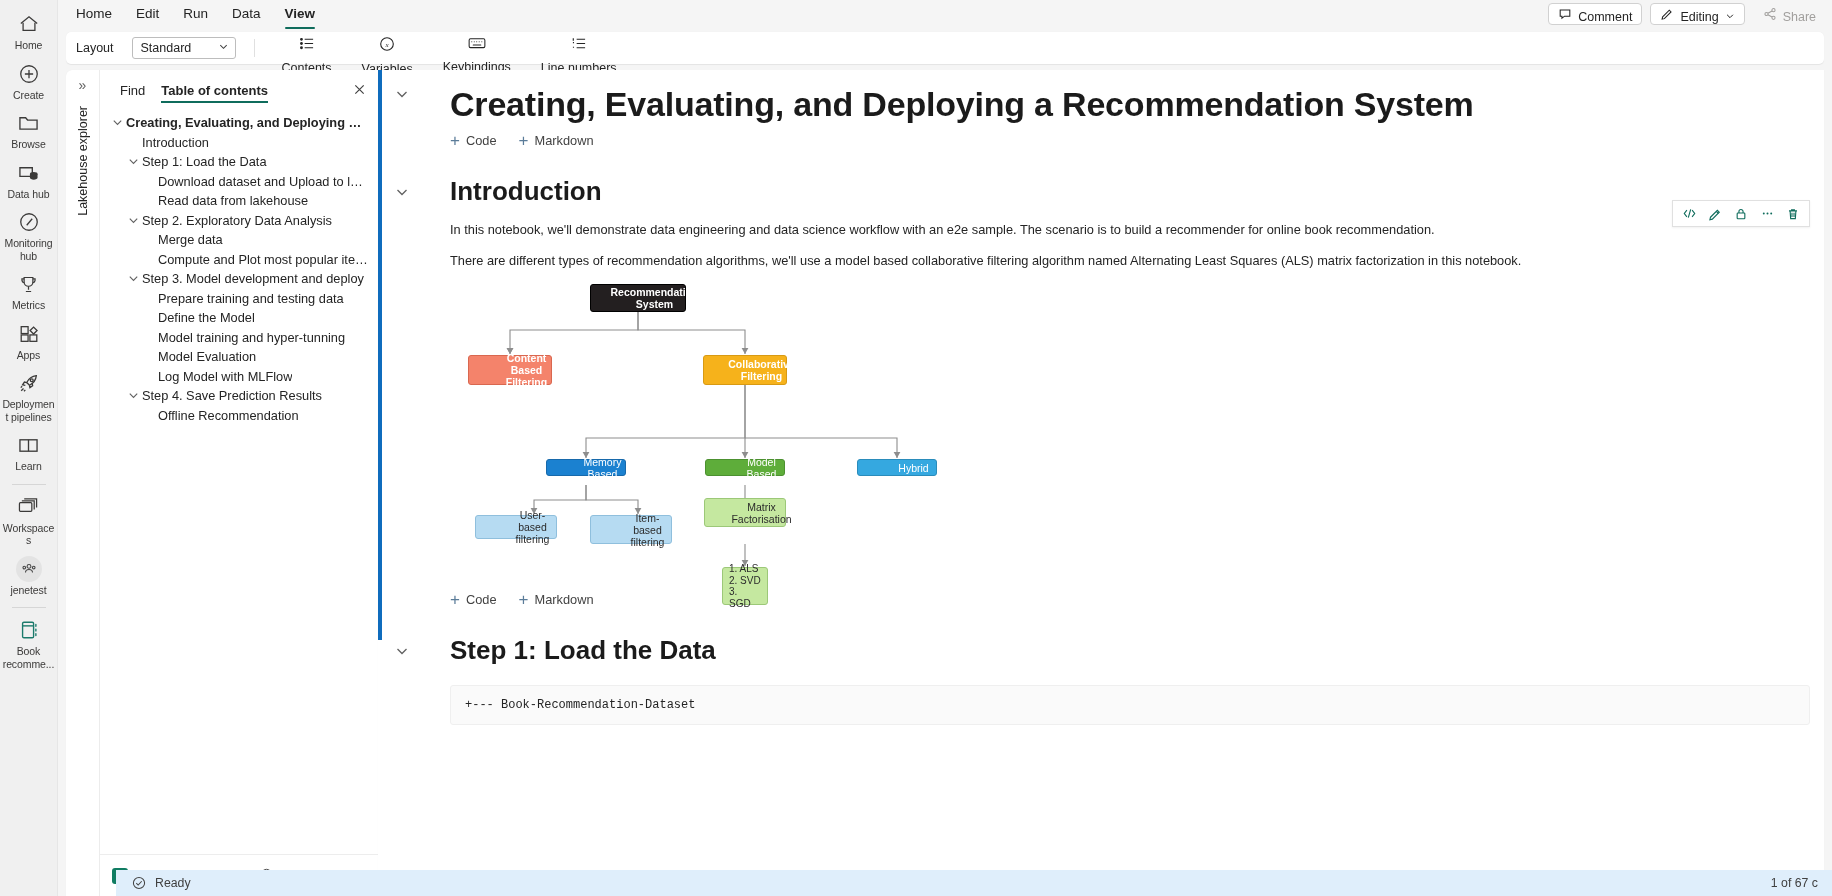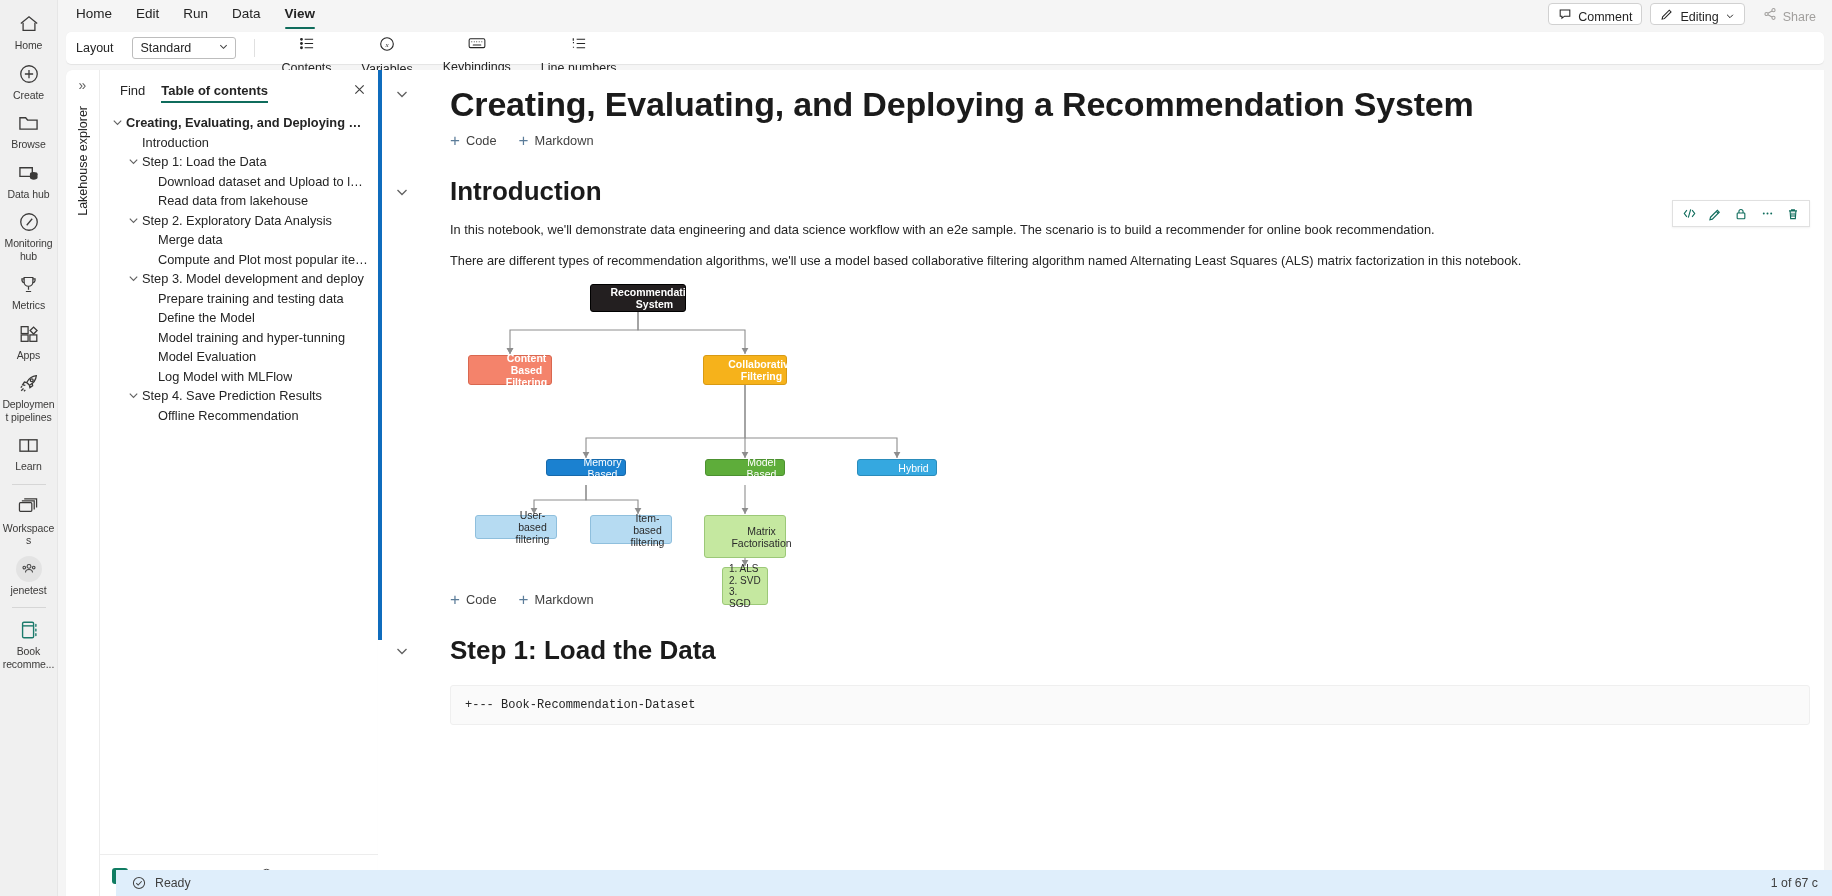--- a/index.html
+++ b/index.html
@@ -697,21 +697,21 @@
               <div class="dnode dn-memory" style="left:96px;top:177px;width:80px;height:17px">Memory Based</div>
 
               <div class="dnode dn-model" style="left:255px;top:177px;width:80px;height:17px">Model Based</div>
 
               <div class="dnode dn-hybrid" style="left:407px;top:177px;width:80px;height:17px">Hybrid</div>
 
               <div class="dnode dn-light" style="left:25px;top:233px;width:82px;height:24px">User-based filtering</div>
 
               <div class="dnode dn-light" style="left:140px;top:233px;width:82px;height:29px">Item-based filtering</div>
 
-              <div class="dnode dn-green" style="left:254px;top:233px;width:82px;height:43px">Matrix Factorisation</div>
+              <div class="dnode dn-green" style="left:254px;top:216px;width:82px;height:29px">Matrix Factorisation</div>
 
               <div class="dnode dn-list" id="algo-box" style="left:272px;top:285px;width:46px;height:38px">
                   <div>1. ALS</div>
                   <div>2. SVD</div>
                   <div>3. SGD</div>
                 </div>
             </div>
 
             <div class="addrow" style="padding-top:20px">
               <div class="add-btn">

